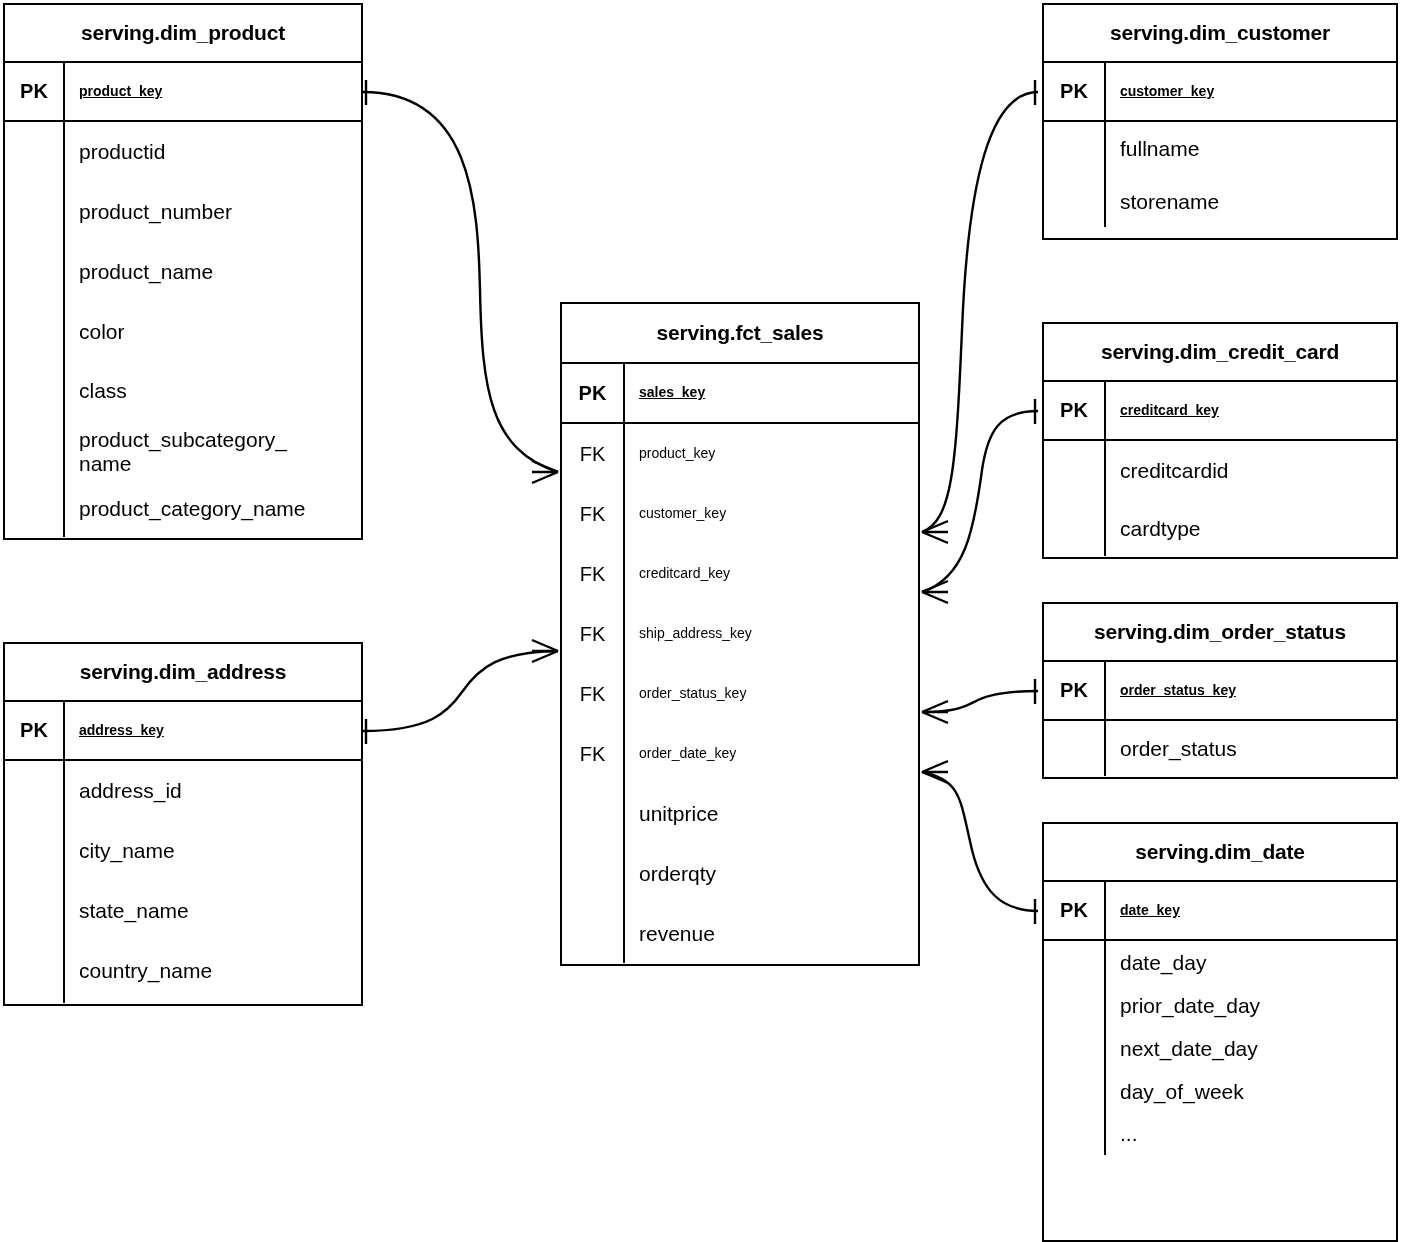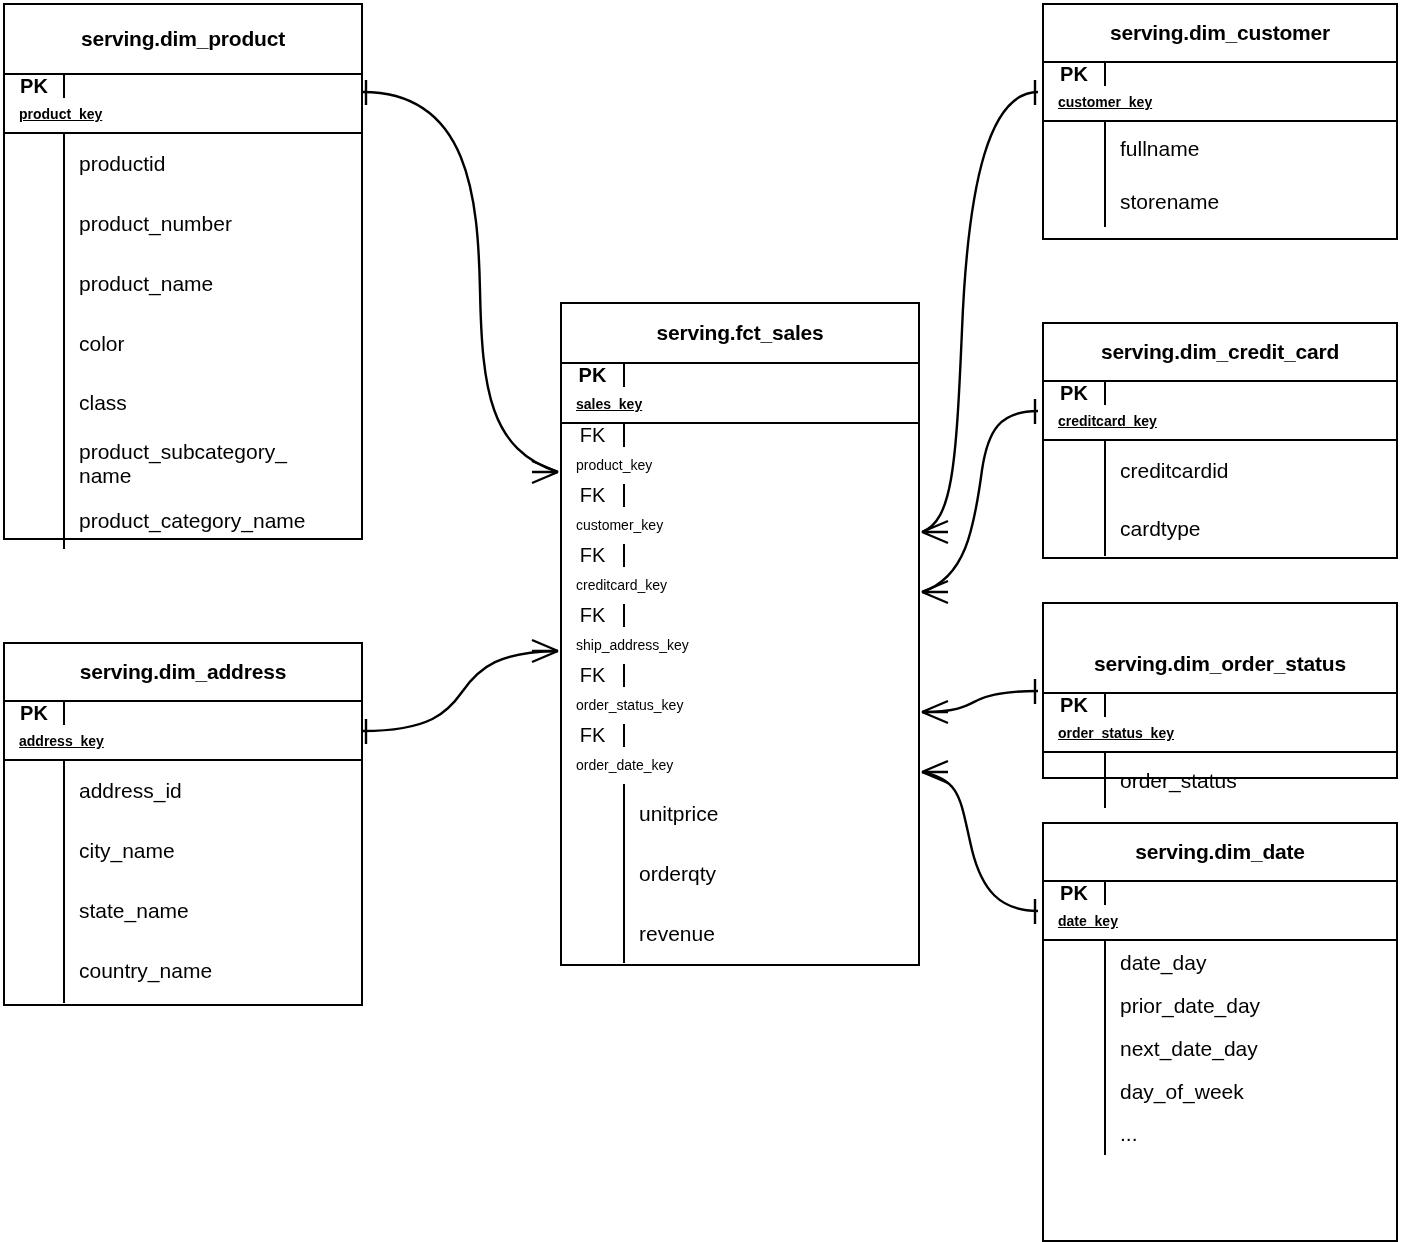--- a/index.html
+++ b/index.html
@@ -44,21 +44,20 @@
     color: #000000;
     letter-spacing: -0.2px;
     display: flex;
     align-items: center;
     justify-content: center;
   }
   .row {
     box-sizing: border-box;
     display: flex;
     align-items: center;
-    flex-direction: column;
   }
   .row.pkrow {
     border-bottom: 2.6px solid #000000;
   }
   .keycol {
     box-sizing: border-box;
     border-right: 2.2px solid #000000;
     flex: 0 0 auto;
     text-align: center;
     font-size: 20px;
@@ -150,21 +149,21 @@
     </g>
 
     <g>
       <path d="M 1038,911 C 1000,911 982,890 972,850 C 960,800 962,780 922,772"></path>
       <line x1="1035" y1="899" x2="1035" y2="924"></line>
       <path d="M 922,772 L 948,761 M 922,772 L 948,772 M 922,772 L 948,783"></path>
     </g>
   </svg>
 
   <div class="entity" style="left:3px; top:3px; width:360px; height:537px;">
-    <div class="entity-title" style="height:70px;">serving.dim_product</div>
+    <div class="entity-title" style="height:58px;">serving.dim_product</div>
     <div class="row pkrow" style="height:59px;">
       <div class="keycol bold" style="width:60px;">PK</div>
       <div class="fieldcol pk">product_key</div>
     </div>
     <div class="attrs-wrap" style="height:415px;">
       <div class="attr-spacer" style="width:60px;"></div>
       <div class="attrs-list">
         <div class="attr" style="height:60px;">productid</div>
         <div class="attr" style="height:60px;">product_number</div>
         <div class="attr" style="height:60px;">product_name</div>
@@ -258,21 +257,21 @@
     <div class="attrs-wrap" style="height:115px;">
       <div class="attr-spacer" style="width:62px;"></div>
       <div class="attrs-list">
         <div class="attr" style="height:60px;">creditcardid</div>
         <div class="attr" style="height:55px;">cardtype</div>
       </div>
     </div>
   </div>
 
   <div class="entity" style="left:1042px; top:602px; width:356px; height:177px;">
-    <div class="entity-title" style="height:58px;margin-top:32px;">serving.dim_order_status</div>
+    <div class="entity-title" style="height:58px;">serving.dim_order_status</div>
     <div class="row pkrow" style="height:59px;">
       <div class="keycol bold" style="width:62px;">PK</div>
       <div class="fieldcol pk">order_status_key</div>
     </div>
     <div class="attrs-wrap" style="height:55px;">
       <div class="attr-spacer" style="width:62px;"></div>
       <div class="attrs-list">
         <div class="attr" style="height:55px;">order_status</div>
       </div>
     </div>

